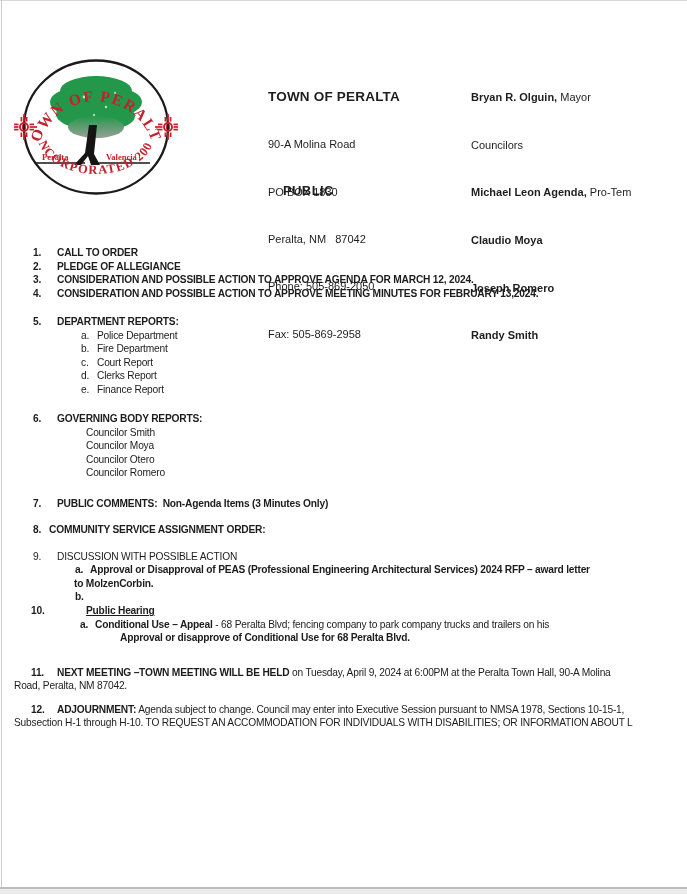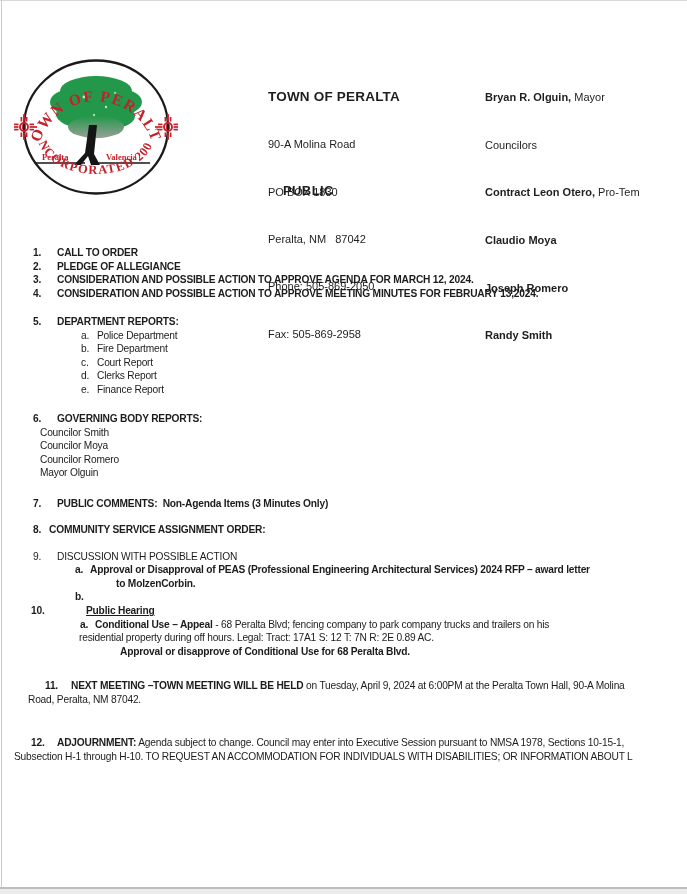--- a/index.html
+++ b/index.html
@@ -7,50 +7,50 @@
   .page{position:relative;width:687px;height:894px;background:#ffffff;overflow:hidden;}
   .edge-top{position:absolute;left:0;top:0;width:687px;height:1px;background:#d8d8d8;}
   .edge-left{position:absolute;left:1px;top:0;width:1px;height:888px;background:#cccccc;}
   .edge-bottom{position:absolute;left:0;top:887px;width:687px;height:2px;background:#bdbdbd;}
   .edge-below{position:absolute;left:0;top:889px;width:687px;height:5px;background:#ececec;}
 
   
   .seal{position:absolute;left:14px;top:57px;}
   .hdr-center{position:absolute;left:268px;top:55px;font-size:11px;line-height:15.8px;white-space:pre;}
   .org-name{font-size:13.5px;font-weight:bold;line-height:19px;letter-spacing:.2px;}
-  .hdr-right{position:absolute;left:485px;top:58px;font-size:11px;line-height:15.9px;white-space:pre;}
+  .hdr-right{position:absolute;left:471px;top:58px;font-size:11px;line-height:15.9px;white-space:pre;}
   .doc-title{position:absolute;left:283px;top:183px;font-size:13px;font-weight:bold;letter-spacing:.4px;}
 
   
   .agenda{position:absolute;left:0;top:246px;width:687px;font-size:10.2px;letter-spacing:-0.2px;color:#1c1c1c;}
   .ln{position:relative;line-height:13.5px;white-space:pre;}
   .b{font-weight:bold;}
   .num,.letter{position:absolute;}
   .num{left:33px;}
   .n31 .num{left:31px;}
   .i57{padding-left:57px;}
   .i49{padding-left:49px;}
   .i55{padding-left:86px;text-decoration:underline;}
   .sub97{padding-left:97px;} .sub97 .letter{left:81px;}
-  .p82{padding-left:40px;}
+  .p82{padding-left:86px;}
   .sub90{padding-left:90px;} .sub90 .letter{left:75px;}
   .sub95{padding-left:95px;} .sub95 .letter{left:80px;}
-  .c74{padding-left:116px;}
+  .c74{padding-left:74px;}
   .c79{padding-left:79px;}
   .c81{padding-left:120px;}
   .c33{padding-left:14px;}
   .sec{margin:0;}
   #s2{margin-top:15px;}
   #s3{margin-top:16px;}
   #s4{margin-top:17px;}
   #s5{margin-top:13px;}
   #s6{margin-top:13px;}
   #s7{margin-top:14px;}
-  #s8{margin-top:21px;margin-left:14px;}
-  #s9{margin-top:30px;}
+  #s8{margin-top:21px;}
+  #s9{margin-top:10px;}
 </style>
 </head>
 <body>
 
 <div class="page">
   <div class="edge-top"></div>
   <div class="edge-left"></div>
   <div class="edge-bottom"></div>
   <div class="edge-below"></div>
 
@@ -120,21 +120,21 @@
     <div>90-A Molina Road</div>
     <div>PO BOX 1830</div>
     <div>Peralta, NM   87042</div>
     <div>Phone: 505-869-2050</div>
     <div>Fax: 505-869-2958</div>
   </div>
 
   <div class="hdr-right">
     <div><span class="b">Bryan R. Olguin,</span><span> Mayor</span></div>
     <div><span class="b"></span><span>Councilors</span></div>
-    <div><span class="b">Contract Leon Otero,</span><span> Pro-Tem</span></div>
+    <div><span class="b">Michael Leon Agenda,</span><span> Pro-Tem</span></div>
     <div><span class="b">Claudio Moya</span><span></span></div>
     <div><span class="b">Joseph Romero</span><span></span></div>
     <div><span class="b">Randy Smith</span><span></span></div>
   </div>
 
   <div class="doc-title">PUBLIC</div>
 
   <div class="agenda">
       <div class="sec" id="s1">
         <div class="ln i57"><span class="num b">1.</span><span class="b">CALL TO ORDER</span></div>
@@ -147,39 +147,38 @@
         <div class="ln sub97"><span class="letter">a.</span><span>Police Department</span></div>
         <div class="ln sub97"><span class="letter">b.</span><span>Fire Department</span></div>
         <div class="ln sub97"><span class="letter">c.</span><span>Court Report</span></div>
         <div class="ln sub97"><span class="letter">d.</span><span>Clerks Report</span></div>
         <div class="ln sub97"><span class="letter">e.</span><span>Finance Report</span></div>
       </div>
       <div class="sec" id="s3">
         <div class="ln i57"><span class="num b">6.</span><span class="b">GOVERNING BODY REPORTS:</span></div>
         <div class="ln p82"><span>Councilor Smith</span></div>
         <div class="ln p82"><span>Councilor Moya</span></div>
+        <div class="ln p82"><span>Councilor Otero</span></div>
         <div class="ln p82"><span>Councilor Romero</span></div>
-        <div class="ln p82"><span>Mayor Olguin</span></div>
       </div>
       <div class="sec" id="s4">
         <div class="ln i57"><span class="num b">7.</span><span class="b">PUBLIC COMMENTS:  Non-Agenda Items (3 Minutes Only)</span></div>
       </div>
       <div class="sec" id="s5">
         <div class="ln i49"><span class="num b">8.</span><span class="b">COMMUNITY SERVICE ASSIGNMENT ORDER:</span></div>
       </div>
       <div class="sec" id="s6">
         <div class="ln i57"><span class="num">9.</span><span>DISCUSSION WITH POSSIBLE ACTION</span></div>
         <div class="ln sub90"><span class="letter b">a.</span><span class="b">Approval or Disapproval of PEAS (Professional Engineering Architectural Services) 2024 RFP – award letter</span></div>
         <div class="ln c74"><span class="b">to MolzenCorbin.</span></div>
         <div class="ln sub90"><span class="letter b">b.</span></div>
       </div>
       <div class="sec" id="s7">
         <div class="ln i55 n31"><span class="num b">10.</span><span class="b">Public Hearing</span></div>
         <div class="ln sub95"><span class="letter b">a.</span><span class="b">Conditional Use – Appeal</span><span> - 68 Peralta Blvd; fencing company to park company trucks and trailers on his</span></div>
-        <div class="ln c79"><span>residential property during off hours. Legal: Tract: 17A1 S: 12 T: 7N R: 2E 0.89 AC.</span></div>
         <div class="ln c81"><span class="b">Approval or disapprove of Conditional Use for 68 Peralta Blvd.</span></div>
       </div>
       <div class="sec" id="s8">
         <div class="ln i57 n31"><span class="num b">11.</span><span class="b">NEXT MEETING –TOWN MEETING WILL BE HELD</span><span> on Tuesday, April 9, 2024 at 6:00PM at the Peralta Town Hall, 90-A Molina</span></div>
         <div class="ln c33"><span>Road, Peralta, NM 87042.</span></div>
       </div>
       <div class="sec" id="s9">
         <div class="ln i57 n31"><span class="num b">12.</span><span class="b">ADJOURNMENT:</span><span> Agenda subject to change. Council may enter into Executive Session pursuant to NMSA 1978, Sections 10-15-1,</span></div>
         <div class="ln c33"><span>Subsection H-1 through H-10. TO REQUEST AN ACCOMMODATION FOR INDIVIDUALS WITH DISABILITIES; OR INFORMATION ABOUT L</span></div>
       </div>

